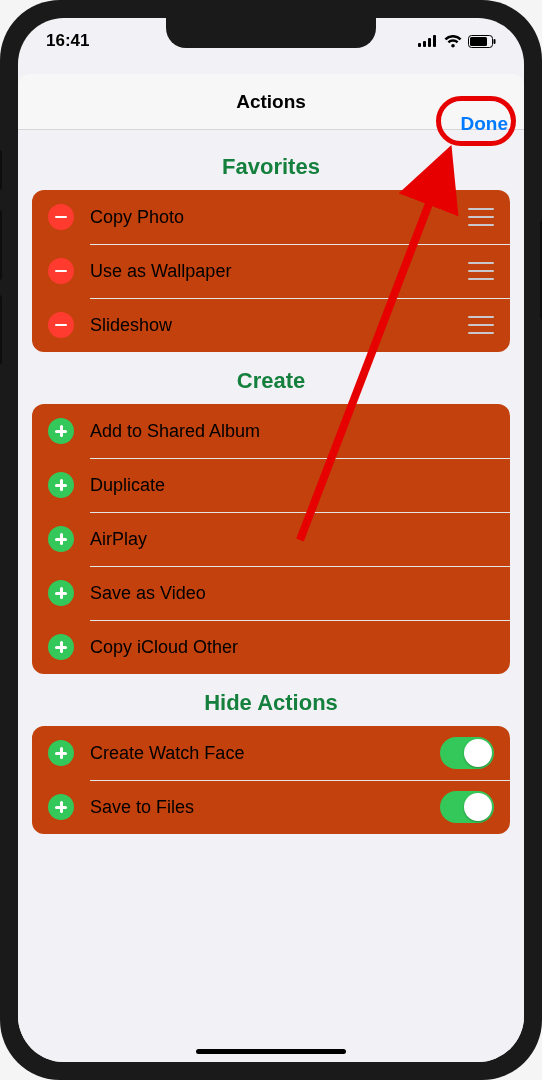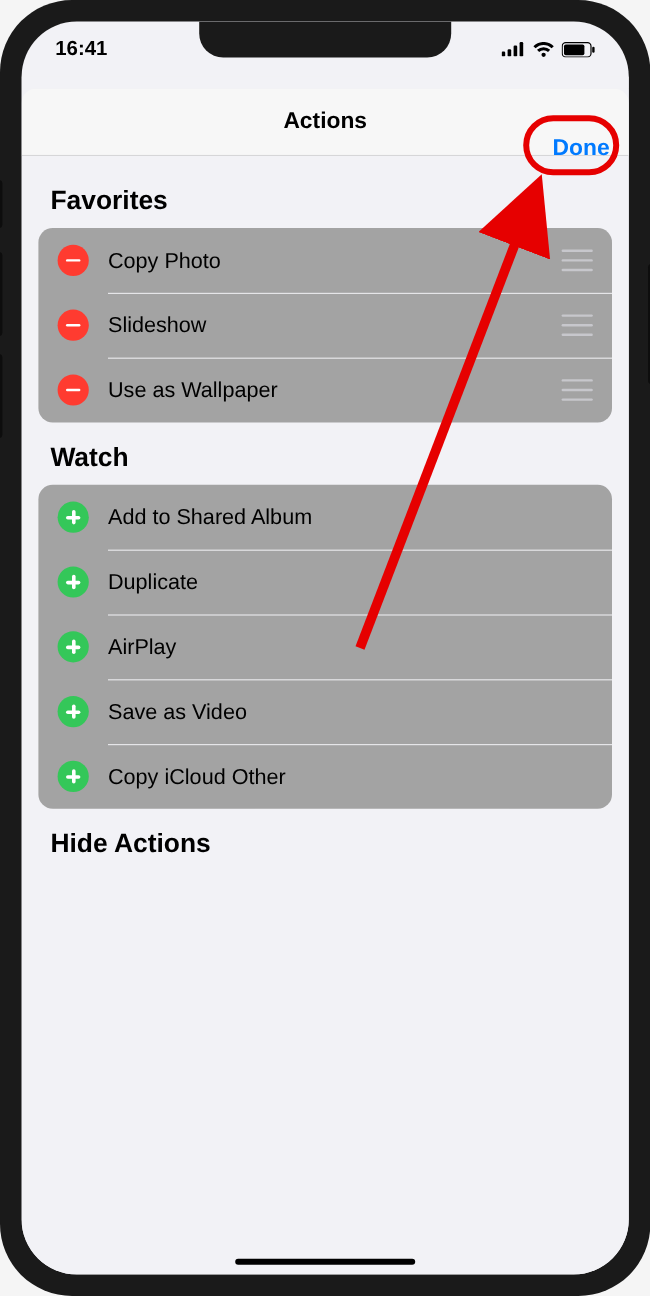--- a/index.html
+++ b/index.html
@@ -93,25 +93,26 @@
     margin-top: 44px;
   }
   .content {
     flex: 1;
     overflow: hidden;
     padding-top: 8px;
   }
   .section-header {
     font-size: 22px;
     font-weight: 700;
-    color: #000000;
+    color: #15803d;
     padding: 16px 24px 10px 24px;
+    text-align: center;
   }
   .card {
-    background: #a3a3a3;
+    background: #c2410c;
     border-radius: 12px;
     margin: 0 14px;
     overflow: hidden;
   }
   .row {
     display: flex;
     align-items: center;
     height: 54px;
     padding: 0 16px;
     position: relative;
@@ -257,41 +258,41 @@
             <span class="reorder">
                 <span></span>
                 <span></span>
                 <span></span>
               </span>
           </div>
           <div class="row">
             <span class="icon-circle red">
                 <span class="minus"></span>
               </span>
+            <span class="row-label">Use as Wallpaper</span>
+            <span class="reorder">
+                <span></span>
+                <span></span>
+                <span></span>
+              </span>
+          </div>
+          <div class="row">
+            <span class="icon-circle red">
+                <span class="minus"></span>
+              </span>
             <span class="row-label">Slideshow</span>
             <span class="reorder">
                 <span></span>
                 <span></span>
                 <span></span>
               </span>
           </div>
-          <div class="row">
-            <span class="icon-circle red">
-                <span class="minus"></span>
-              </span>
-            <span class="row-label">Use as Wallpaper</span>
-            <span class="reorder">
-                <span></span>
-                <span></span>
-                <span></span>
-              </span>
-          </div>
         </div>
 
-        <div class="section-header">Watch</div>
+        <div class="section-header">Create</div>
         <div class="card">
           <div class="row">
             <span class="icon-circle green">
                 <span class="plus"></span>
               </span>
             <span class="row-label">Add to Shared Album</span>
           </div>
           <div class="row">
             <span class="icon-circle green">
                 <span class="plus"></span>
@@ -312,20 +313,40 @@
           </div>
           <div class="row">
             <span class="icon-circle green">
                 <span class="plus"></span>
               </span>
             <span class="row-label">Copy iCloud Other</span>
           </div>
         </div>
 
         <div class="section-header">Hide Actions</div>
+        <div class="card">
+          <div class="row">
+            <span class="icon-circle green">
+                <span class="plus"></span>
+              </span>
+            <span class="row-label">Create Watch Face</span>
+            <span class="toggle">
+                <span class="knob"></span>
+              </span>
+          </div>
+          <div class="row">
+            <span class="icon-circle green">
+                <span class="plus"></span>
+              </span>
+            <span class="row-label">Save to Files</span>
+            <span class="toggle">
+                <span class="knob"></span>
+              </span>
+          </div>
+        </div>
 
       </div>
 
       <div class="home-indicator"></div>
     </div>
 
   </div>
 
   <div class="anno-circle"></div>
   <svg class="anno-arrow" width="542" height="1080">

